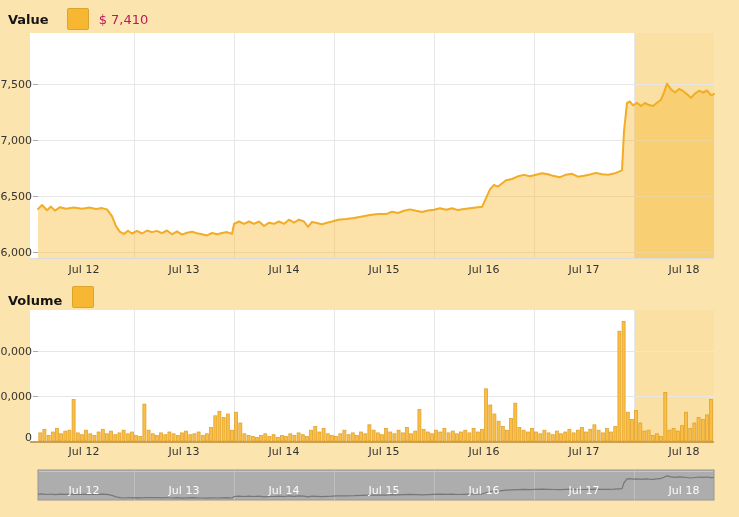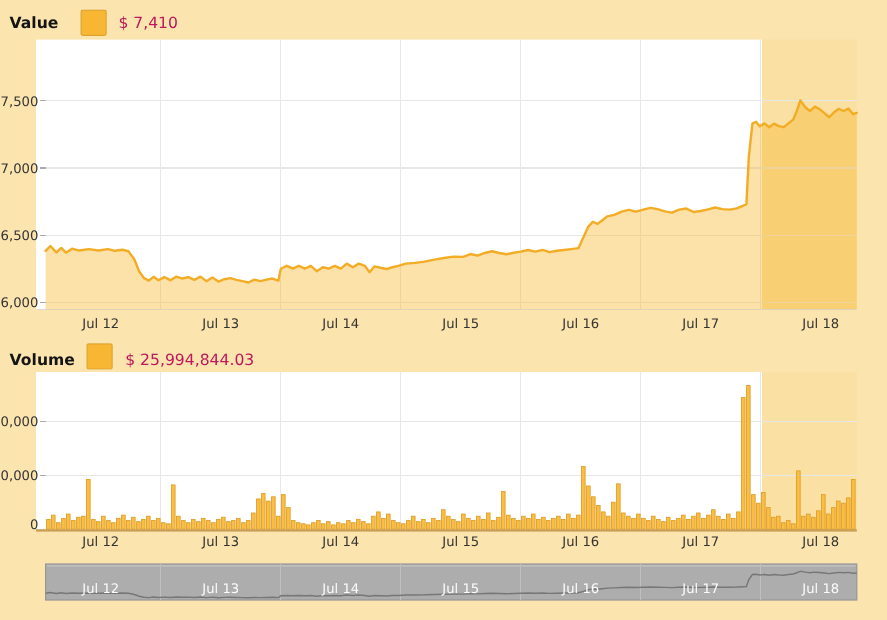--- a/index.html
+++ b/index.html
@@ -19,21 +19,20 @@
 
   <div class="legend" style="left:8px;top:8px;">
     <span class="legend-name">Value</span>
     <span class="swatch" id="sw1" style="margin-left: 18px; background: rgb(247, 183, 51);"></span>
     <span class="legend-value" style="margin-left:10px;">$ 7,410</span>
   </div>
 
   <div class="legend" style="left:8px;top:286px;align-items:flex-end;">
     <span class="legend-name">Volume</span>
     <span class="swatch" id="sw2" style="margin-left: 10px; background: rgb(247, 183, 51);"></span>
-    <span class="legend-value" style="margin-left:10px;">$ 25,994,844.03</span>
   </div>
 
   <svg width="739" height="517" viewBox="0 0 739 517">
     <g id="g-price">
         <rect x="30" y="33" width="605" height="225" fill="#FFFFFF"></rect>
         <rect x="635" y="33" width="79" height="225" fill="#FAE0A3"></rect>
         <line x1="38" y1="252" x2="714" y2="252" stroke="#E7E7E7" stroke-width="1" shape-rendering="crispEdges"></line>
         <line x1="33" y1="252" x2="38" y2="252" stroke="#AAAAAA" stroke-width="1" shape-rendering="crispEdges"></line>
         <line x1="38" y1="196" x2="714" y2="196" stroke="#E7E7E7" stroke-width="1" shape-rendering="crispEdges"></line>
         <line x1="33" y1="196" x2="38" y2="196" stroke="#AAAAAA" stroke-width="1" shape-rendering="crispEdges"></line>

